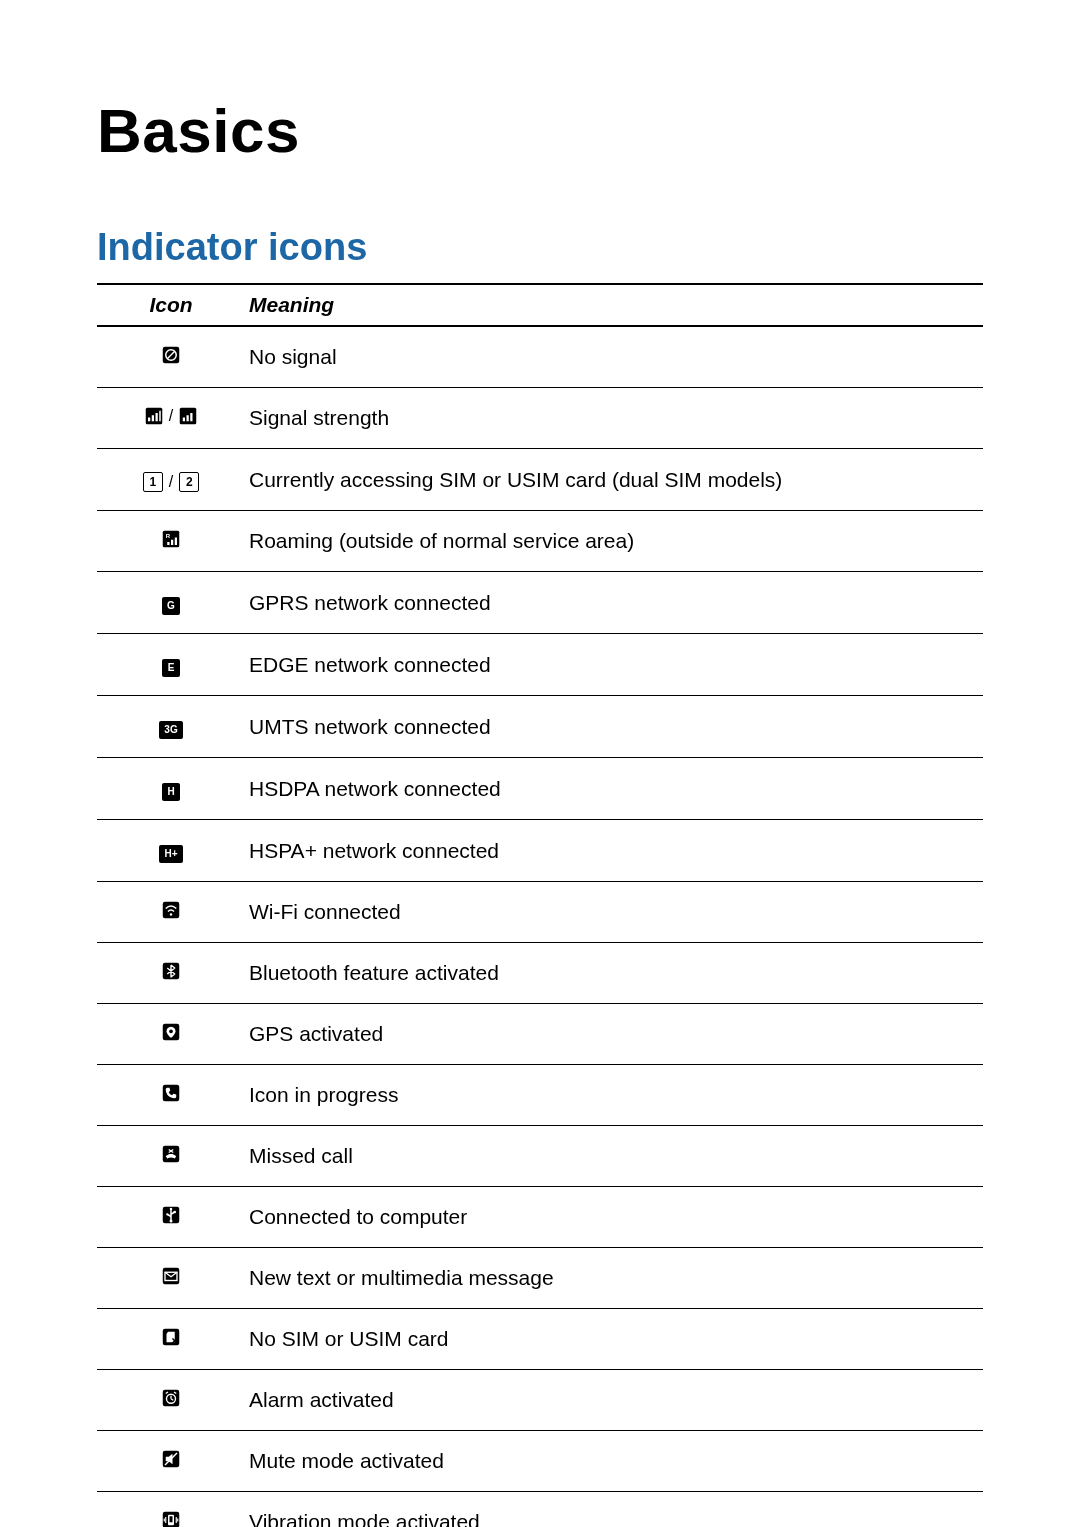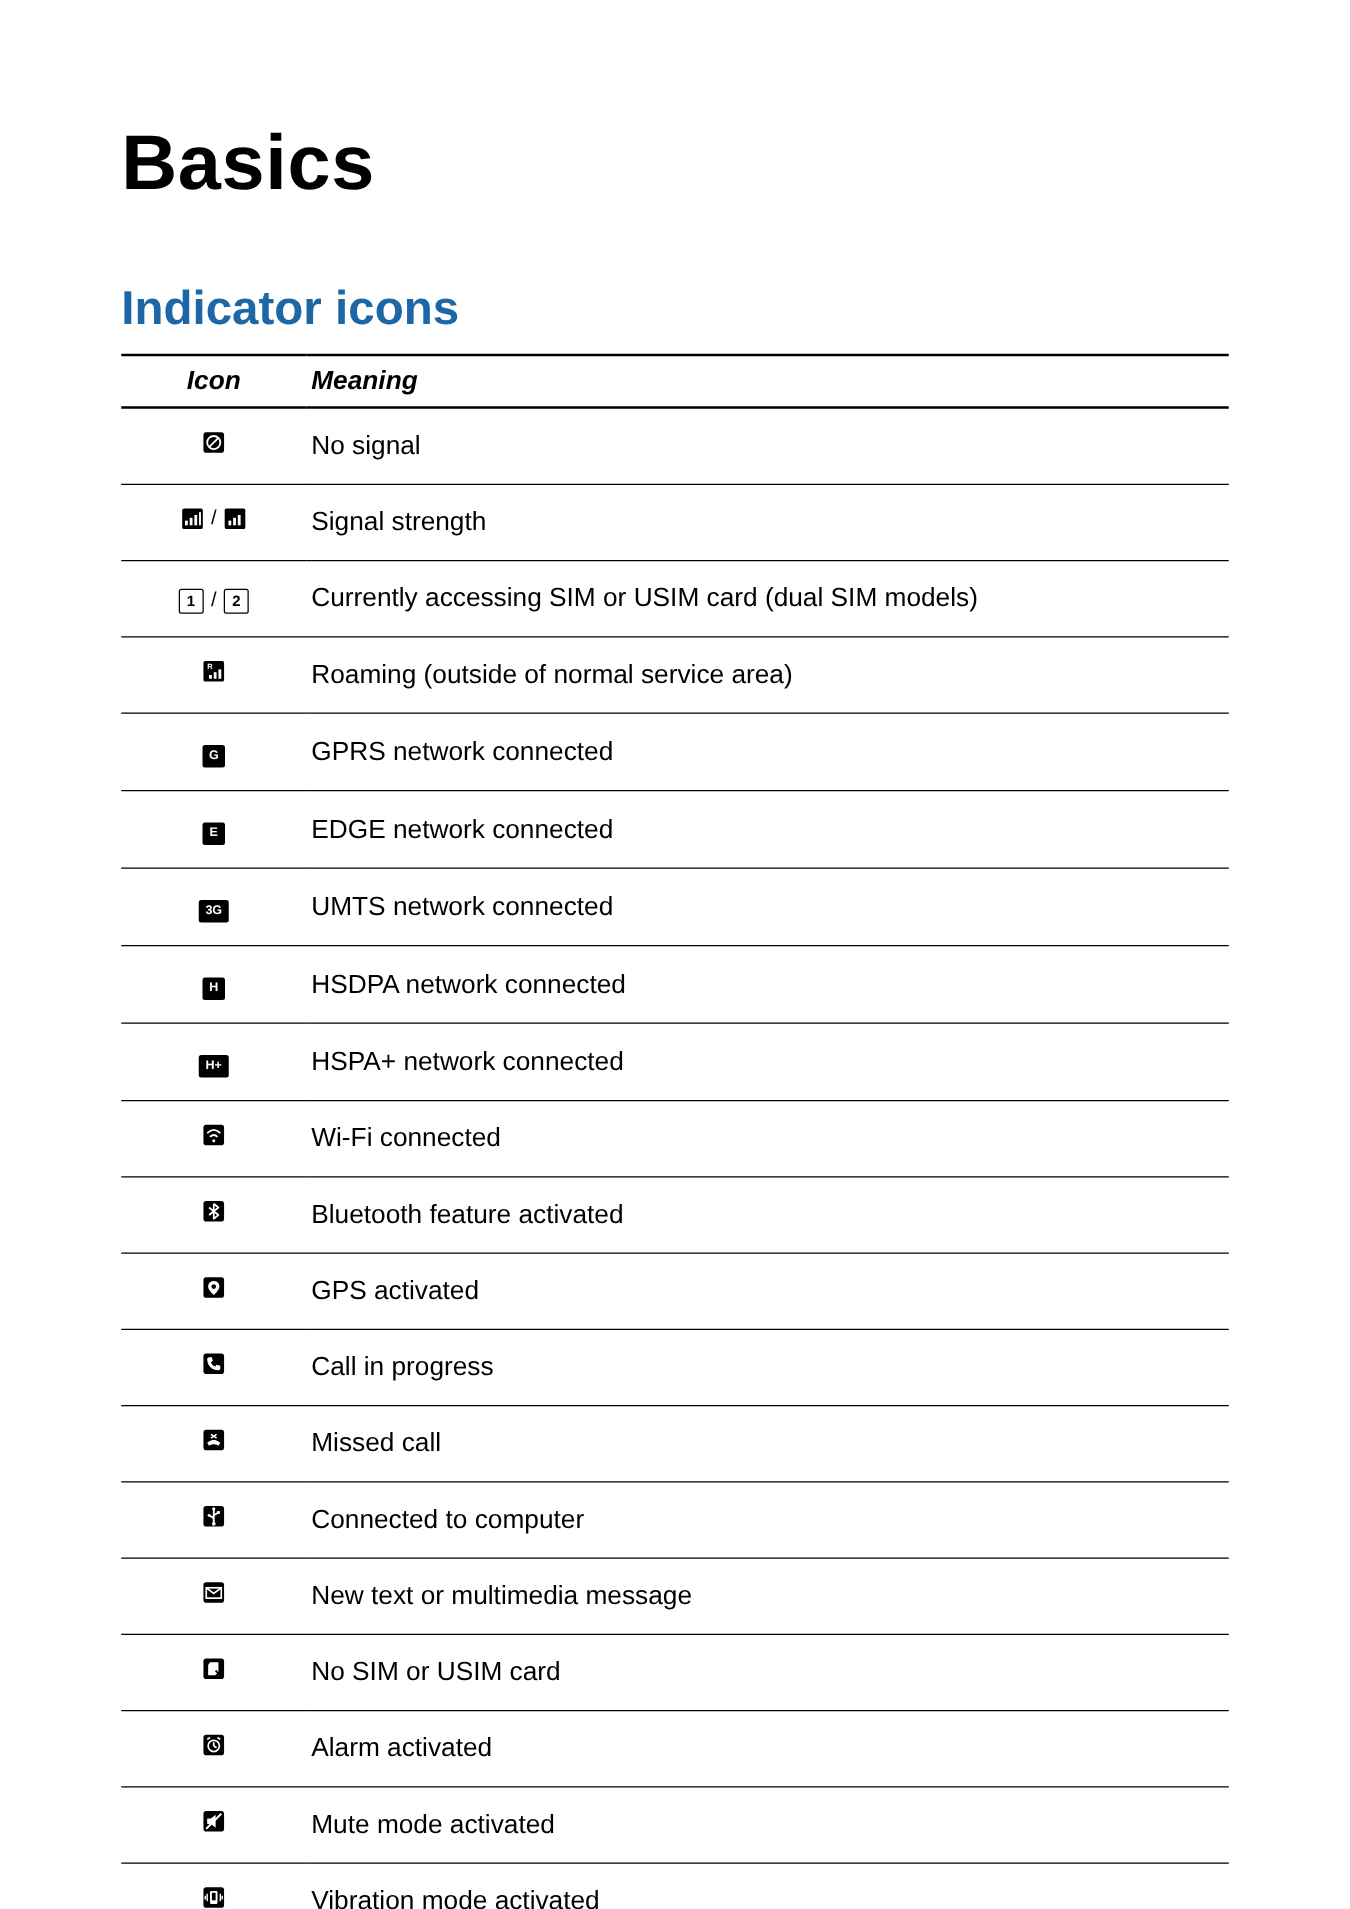--- a/index.html
+++ b/index.html
@@ -284,21 +284,21 @@
 
       <tr>
         <td class="cell-icon">
           <span class="icon-slot">
             <svg class="icon-svg" viewBox="0 0 24 24">
                 <rect x="1" y="1" width="22" height="22" rx="3" fill="#000"></rect>
                 <path d="M7 5 C6 5 5 6 5 7 C5 14 10 19 17 19 C18 19 19 18 19 17 L19 14 L15 13 L13.5 15 C11 14 10 13 9 10.5 L11 9 L10 5 Z" fill="#fff"></path>
               </svg>
           </span>
         </td>
-        <td>Call in progress</td>
+        <td>Icon in progress</td>
       </tr>
 
       <tr>
         <td class="cell-icon">
           <span class="icon-slot">
             <svg class="icon-svg" viewBox="0 0 24 24">
                 <rect x="1" y="1" width="22" height="22" rx="3" fill="#000"></rect>
                 <path d="M5 15 C5 15 8 12 12 12 C16 12 19 15 19 15 L17 18 C17 18 15 16.5 12 16.5 C9 16.5 7 18 7 18 Z" fill="#fff"></path>
                 <path d="M9 6 L15 10 M15 6 L9 10" stroke="#fff" stroke-width="1.8"></path>
               </svg>

